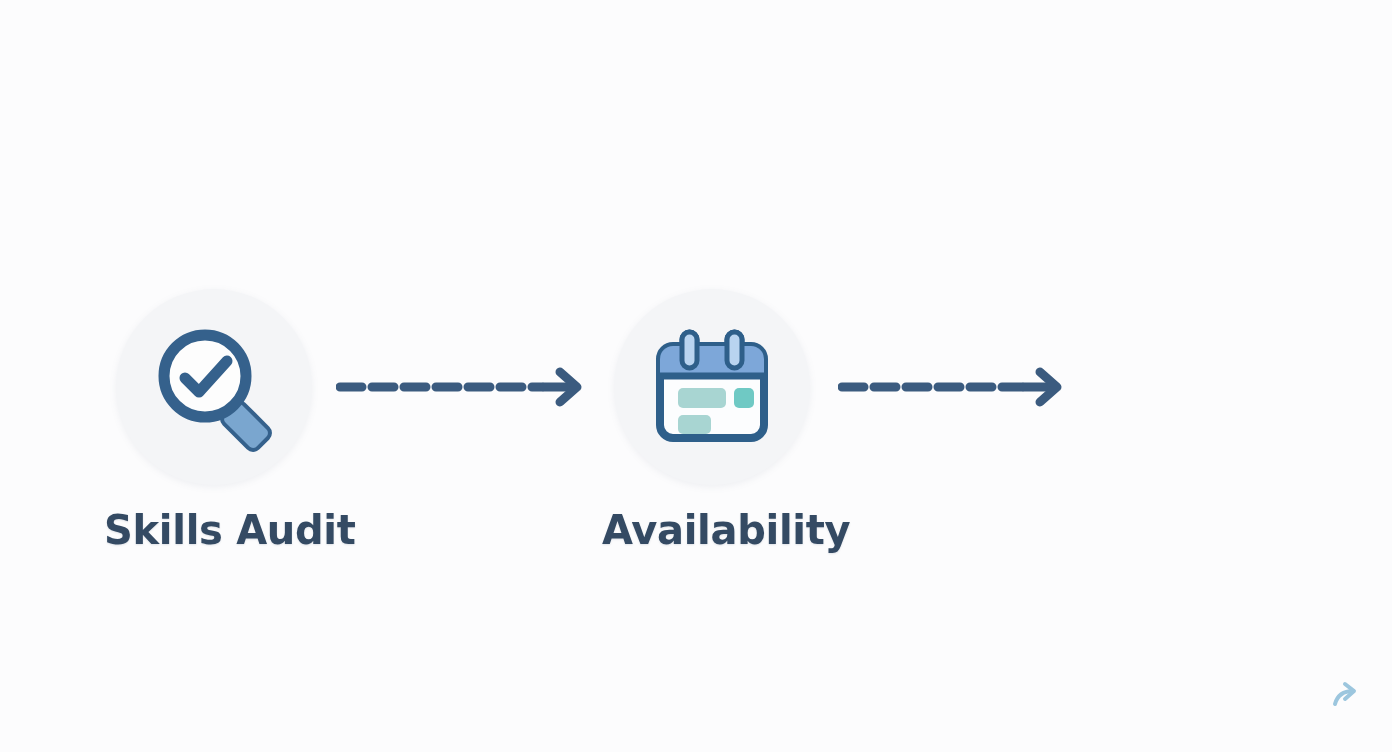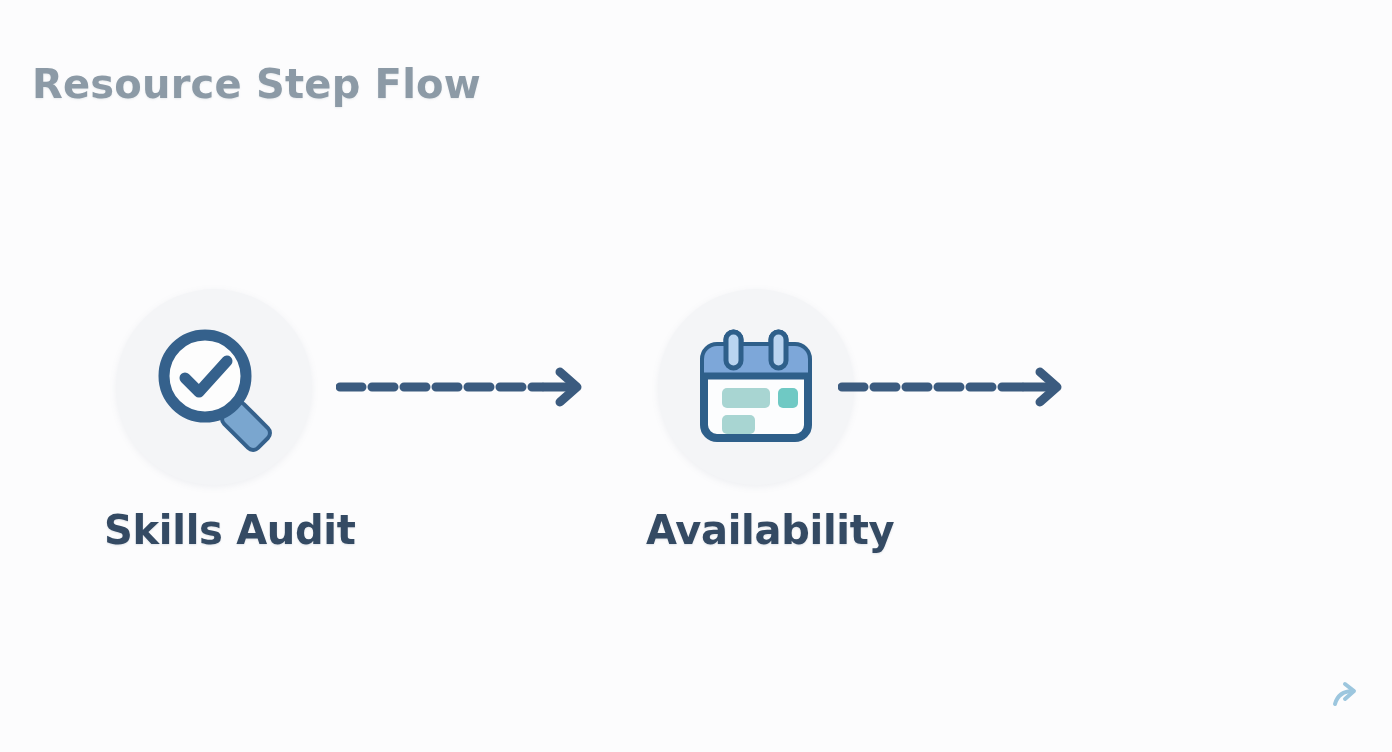--- a/index.html
+++ b/index.html
@@ -69,21 +69,21 @@
     font-size: 40px;
     font-weight: 700;
     color: #344a63;
     letter-spacing: -0.3px;
     white-space: nowrap;
     text-shadow: 0 1px 2px rgba(52,74,99,0.14);
   }
 
   
   #node-0 { left: 104px;  top: 277px; }
-  #node-1 { left: 602px;  top: 277px; margin-left: 44px; }
+  #node-1 { left: 602px;  top: 277px; }
   #node-2 { left: 1077px; top: 277px; }
 
   
   .connector {
     position: absolute;
     height: 46px;
   }
   #connector-0 { left: 336px; top: 352px; width: 250px; }
   #connector-1 { left: 838px; top: 352px; width: 228px; }
 
@@ -96,21 +96,20 @@
     height: 36px;
   }
 
   svg { display: block; }
 </style>
 </head>
 <body>
 
 <div id="canvas">
 
-  <div class="title">Resource Step Flow</div>
 
   <div class="flow">
 
     <div class="node" id="node-0">
       <div class="node-circle">
         <span>
           <svg width="130" height="130" viewBox="0 0 130 130">
 
             <g>
               <rect x="83" y="80" width="28" height="48" rx="7" transform="rotate(-45 97 104)" fill="#7aa6cf" stroke="#35618c" stroke-width="4"></rect>

